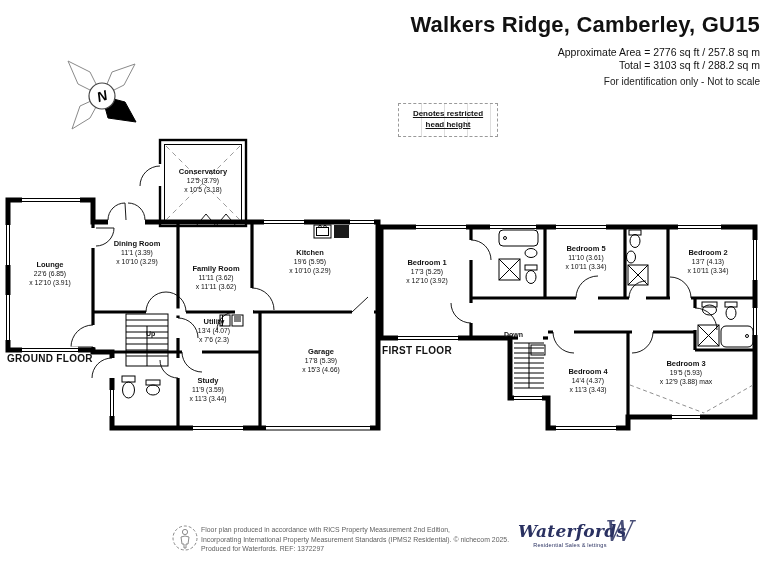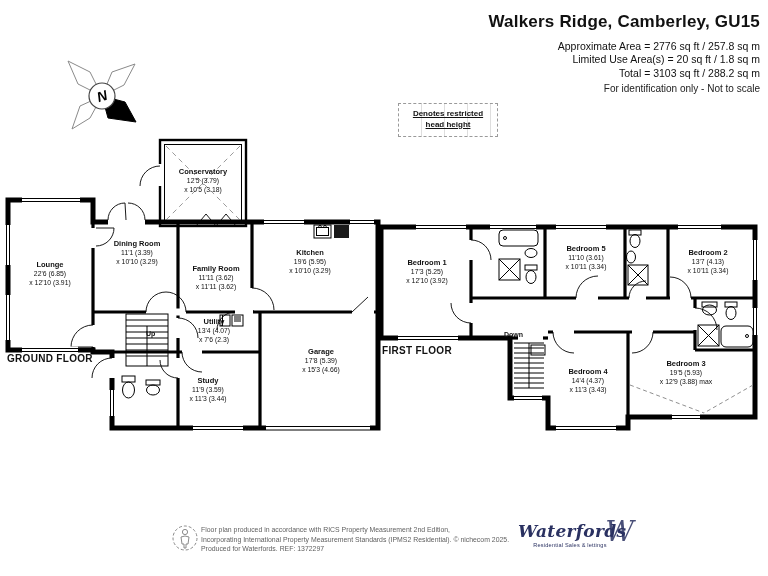--- a/index.html
+++ b/index.html
@@ -1,20 +1,20 @@
 <!DOCTYPE html>
 <html><head>
 <meta charset="utf-8">
 <style>
   html,body{margin:0;padding:0;background:#fff;}
   .page{position:relative;width:768px;height:576px;background:#fff;overflow:hidden;
         font-family:"Liberation Sans",sans-serif;color:#111;}
   
   .hdr{position:absolute;top:12px;right:8px;text-align:right;}
-  .hdr .title{font-size:17px;font-weight:bold;letter-spacing:.2px;margin-bottom:8px;}
+  .hdr .title{font-size:22px;font-weight:bold;letter-spacing:.2px;margin-bottom:8px;}
   .hdr .area{font-size:10.5px;line-height:1.28;}
   .hdr .disc{font-size:10px;margin-top:3px;color:#222;}
   
   .legend{position:absolute;left:398px;top:103px;width:94px;padding:5px 2px;
           border:1px dashed #9a9a9a;text-align:center;font-size:8px;font-weight:bold;line-height:1.35;
           background:
             repeating-linear-gradient(90deg, transparent 0 22px, rgba(160,160,160,.35) 22px 23px); text-decoration: underline;}
   
   .plan{position:absolute;}
   .room-label{position:absolute;transform:translateX(-50%);text-align:center;line-height:1.3;white-space:nowrap;}
@@ -42,21 +42,20 @@
       <polygon points="44,44 32,66 14,77 22,54"></polygon>
     </g>
     <polygon points="44,44 67,50 78,70 50,66" fill="#000" stroke="#000" stroke-width="1"></polygon>
     <circle cx="44" cy="44" r="13" fill="#fff" stroke="#444" stroke-width="1.2"></circle>
     <text x="44" y="49" text-anchor="middle" font-size="14" font-weight="bold" font-style="italic" transform="rotate(-18 44 44)">N</text>
   </svg>
 
   <div class="hdr">
     <div class="title">Walkers Ridge, Camberley, GU15</div>
     <div class="area">Approximate Area = 2776 sq ft / 257.8 sq m</div>
-    <div class="area">Limited Use Area(s) = 20 sq ft / 1.8 sq m</div>
     <div class="area">Total = 3103 sq ft / 288.2 sq m</div>
     <div class="disc">For identification only - Not to scale</div>
   </div>
 
   <div class="legend">
     <div>Denotes restricted</div>
     <div>head height</div>
   </div>
 
   <svg class="plan" style="left:0;top:130px" width="385" height="310" viewBox="0 0 385 310">

